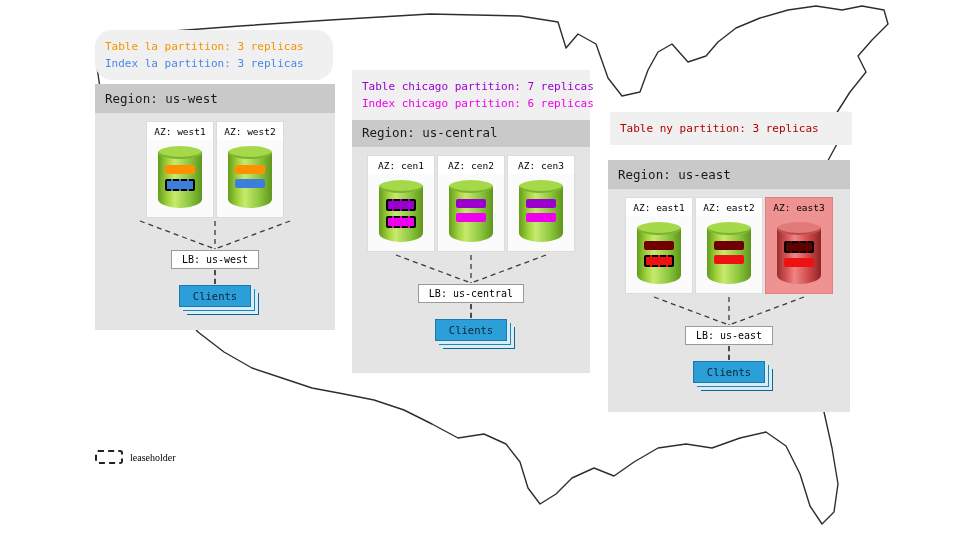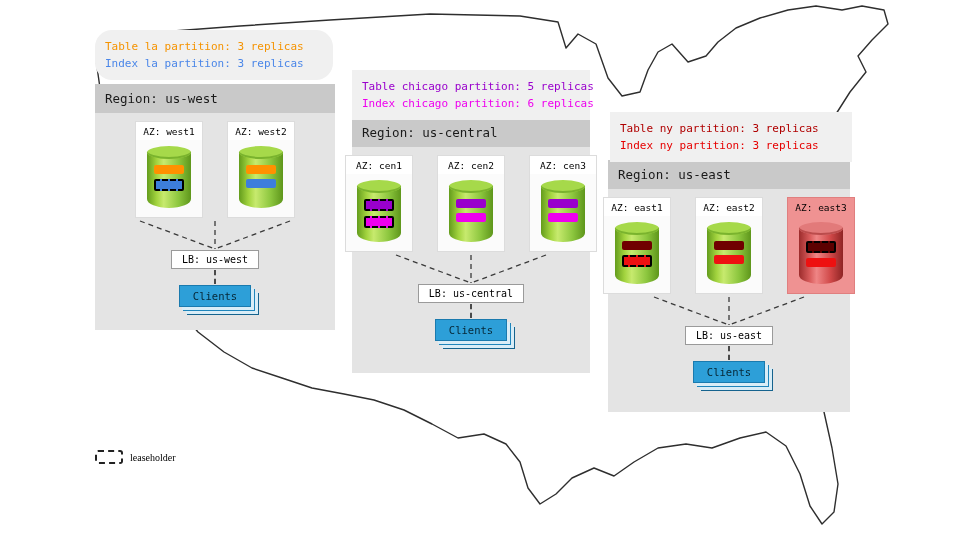--- a/index.html
+++ b/index.html
@@ -9,21 +9,21 @@
 
   
   .anno{position:absolute;z-index:2;background:#f0f0f0;padding:8px 10px;box-sizing:border-box;}
   .anno div{font-size:11px;line-height:1.55;white-space:nowrap;}
 
   
   .region{position:absolute;z-index:1;background:#e4e4e4;box-sizing:border-box;}
   .region-header{background:#c9c9c9;color:#1a1a1a;font-size:12.5px;padding:7px 10px;}
   .region-body{display:flex;flex-direction:column;align-items:center;padding:8px 10px 12px;}
 
-  .az-row{display:flex;gap:24px;}
+  .az-row{display:flex;gap:2px;}
   .az{width:68px;background:#fbfbfb;border:1px solid #dcdcdc;box-sizing:border-box;}
   .az-header{font-size:9.5px;text-align:center;padding:4px 0 3px;background:#ffffff;white-space:nowrap;}
   .az-body{display:flex;justify-content:center;padding:6px 0 9px;}
   .az.failed{background:#ef9292;border-color:#e07f7f;}
   .az.failed .az-header{background:transparent;}
   .az.failed .az-body{background:transparent;}
 
   
   .cyl{position:relative;width:44px;height:62px;flex:none;}
   .cyl .body{position:absolute;left:0;top:7px;width:44px;height:55px;
@@ -117,21 +117,21 @@
         <line x1="109" y1="1" x2="109" y2="29" stroke="#3a3a3a" stroke-width="1.3" stroke-dasharray="5,4"></line>
         <line x1="184" y1="1" x2="109" y2="29" stroke="#3a3a3a" stroke-width="1.3" stroke-dasharray="5,4"></line>
       </svg>
       <div class="lb">LB: us-west</div>
       <div class="vline"></div>
       <div class="clients">Clients</div>
     </div>
   </div>
 
   <div class="anno" id="anno-central">
-    <div style="color: rgb(153, 0, 204);">Table chicago partition: 5 replicas</div>
+    <div style="color: rgb(153, 0, 204);">Table chicago partition: 7 replicas</div>
     <div style="color: rgb(238, 0, 238);">Index chicago partition: 6 replicas</div>
   </div>
 
   <div class="region" id="region-central">
     <div class="region-header">Region: us-central</div>
     <div class="region-body">
       <div class="az-row">
         <div class="az">
           <div class="az-header">AZ: cen1</div>
           <div class="az-body">
@@ -178,21 +178,20 @@
         <line x1="184" y1="1" x2="109" y2="29" stroke="#3a3a3a" stroke-width="1.3" stroke-dasharray="5,4"></line>
       </svg>
       <div class="lb">LB: us-central</div>
       <div class="vline"></div>
       <div class="clients">Clients</div>
     </div>
   </div>
 
   <div class="anno" id="anno-east">
     <div style="color: rgb(176, 0, 0);">Table ny partition: 3 replicas</div>
-    <div style="color: rgb(230, 0, 0);">Index ny partition: 3 replicas</div>
   </div>
 
   <div class="region" id="region-east">
     <div class="region-header">Region: us-east</div>
     <div class="region-body">
       <div class="az-row">
         <div class="az">
           <div class="az-header">AZ: east1</div>
           <div class="az-body">
             <div class="cyl">

